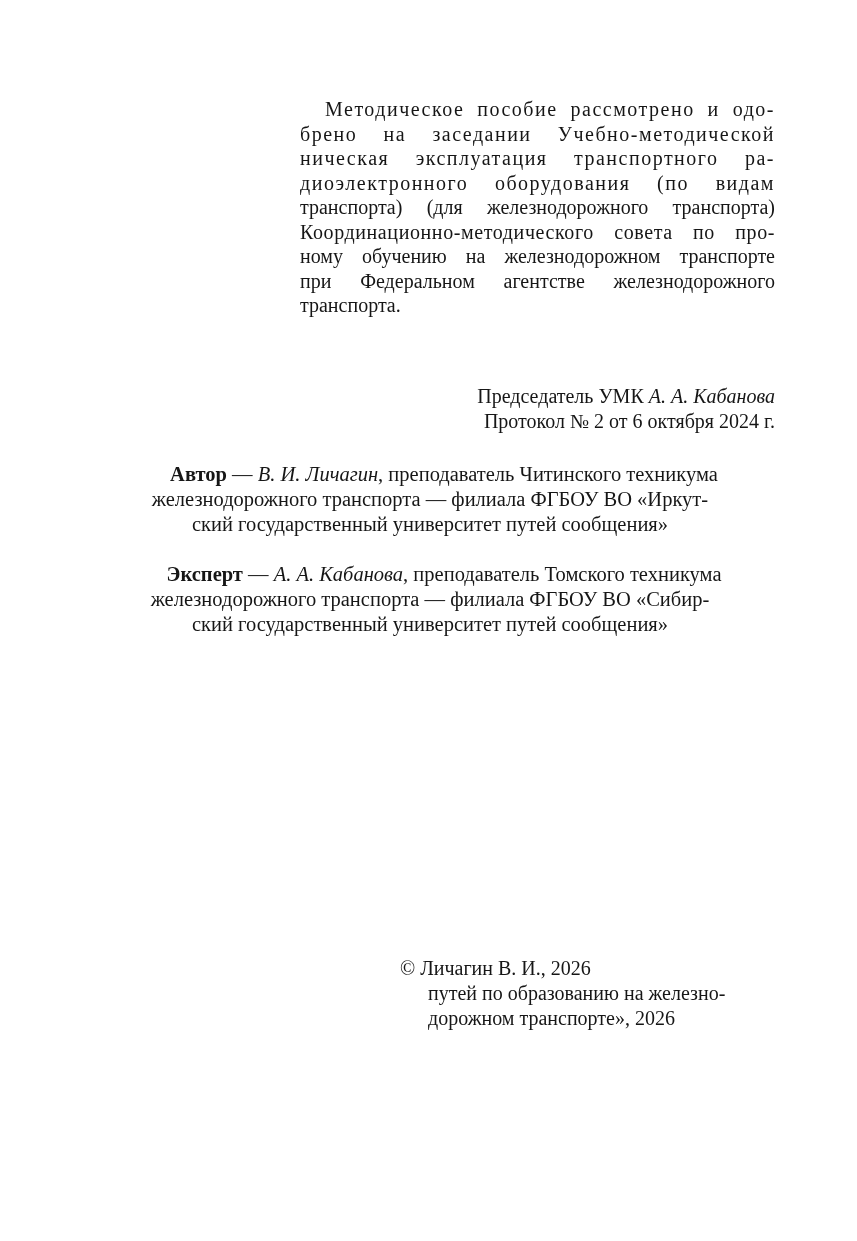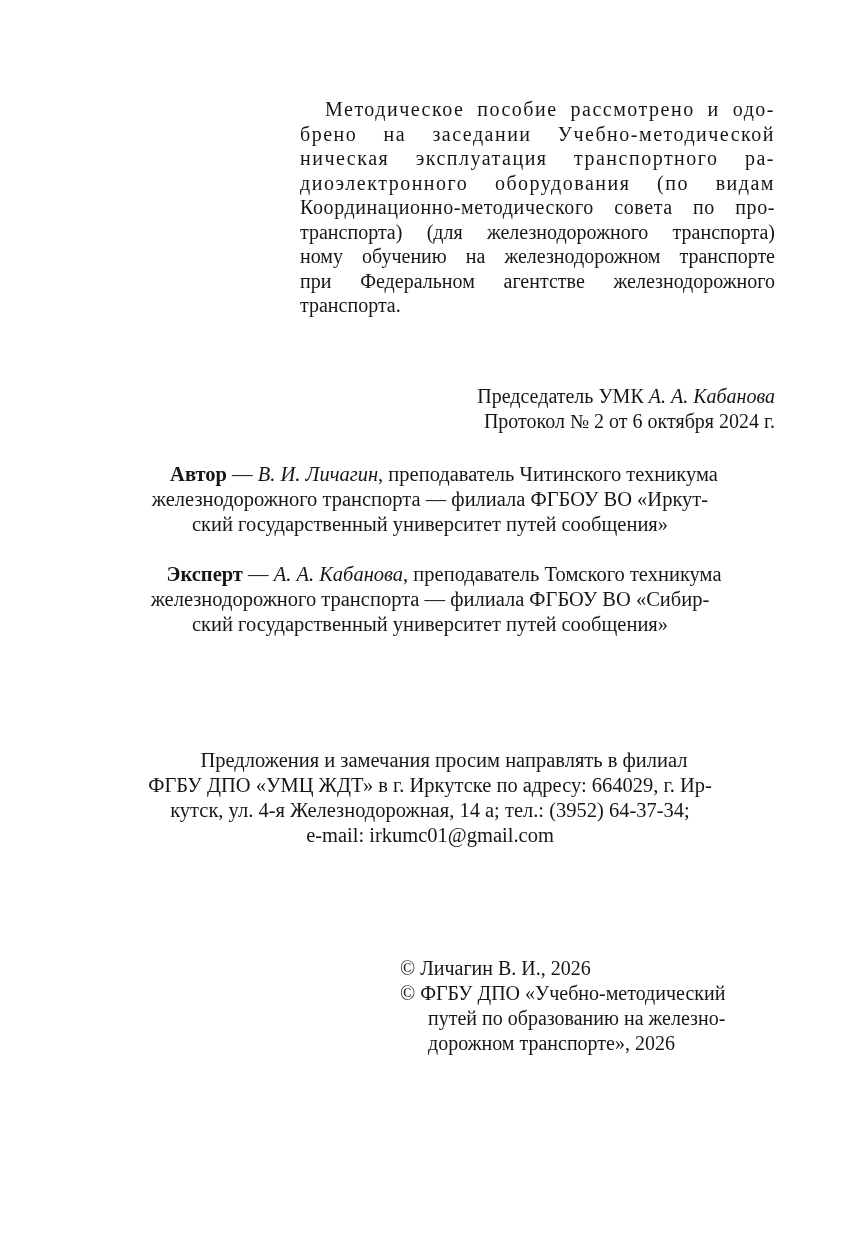--- a/index.html
+++ b/index.html
@@ -62,22 +62,22 @@
 </head>
 <body>
 
 <div class="page">
 
   <div class="block approval">
     <div class="ln jline ind25 lsp">Методическое пособие рассмотрено и одо-</div>
     <div class="ln jline lsp">брено на заседании Учебно-методической</div>
     <div class="ln jline lsp">ническая эксплуатация транспортного ра-</div>
     <div class="ln jline lsp">диоэлектронного оборудования (по видам</div>
+    <div class="ln jline">транспорта) (для железнодорожного транспорта)</div>
     <div class="ln jline lsp2">Координационно-методического совета по про-</div>
-    <div class="ln jline">транспорта) (для железнодорожного транспорта)</div>
     <div class="ln jline">ному обучению на железнодорожном транспорте</div>
     <div class="ln jline">при Федеральном агентстве железнодорожного</div>
     <div class="ln">транспорта.</div>
   </div>
 
   <div class="block chairman">
     <div class="ln"><span>Председатель УМК </span><i>А. А. Кабанова</i></div>
     <div class="ln">Протокол № 2 от 6 октября 2024 г.</div>
   </div>
 
@@ -86,27 +86,20 @@
     <div class="ln jline">железнодорожного транспорта — филиала ФГБОУ ВО «Иркут-</div>
     <div class="ln">ский государственный университет путей сообщения»</div>
   </div>
 
   <div class="block para expert">
     <div class="ln jline ind"><b>Эксперт</b><span> — </span><i>А. А. Кабанова</i><span>, преподаватель Томского техникума</span></div>
     <div class="ln jline">железнодорожного транспорта — филиала ФГБОУ ВО «Сибир-</div>
     <div class="ln">ский государственный университет путей сообщения»</div>
   </div>
 
-  <div class="block para proposals">
-    <div class="ln jline ind">Предложения и замечания просим направлять в филиал</div>
-    <div class="ln jline">ФГБУ ДПО «УМЦ ЖДТ» в г. Иркутске по адресу: 664029, г. Ир-</div>
-    <div class="ln jline">кутск, ул. 4-я Железнодорожная, 14 а; тел.: (3952) 64-37-34;</div>
-    <div class="ln">e-mail: irkumc01@gmail.com</div>
-  </div>
 
   <div class="block copyright">
     <div class="ln">© Личагин В. И., 2026</div>
-    <div class="ln">© ФГБУ ДПО «Учебно-методический</div>
     <div class="ln hang">путей по образованию на железно-</div>
     <div class="ln hang">дорожном транспорте», 2026</div>
   </div>
 
 </div>
 
 </body></html>

